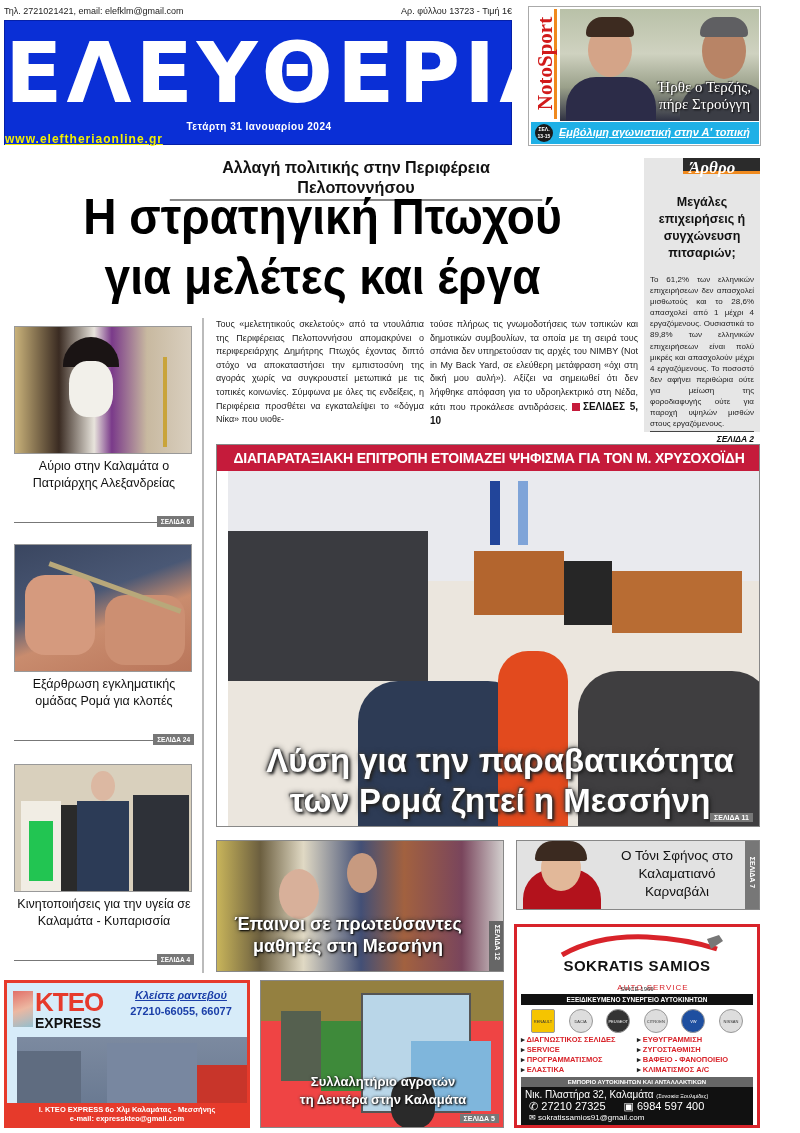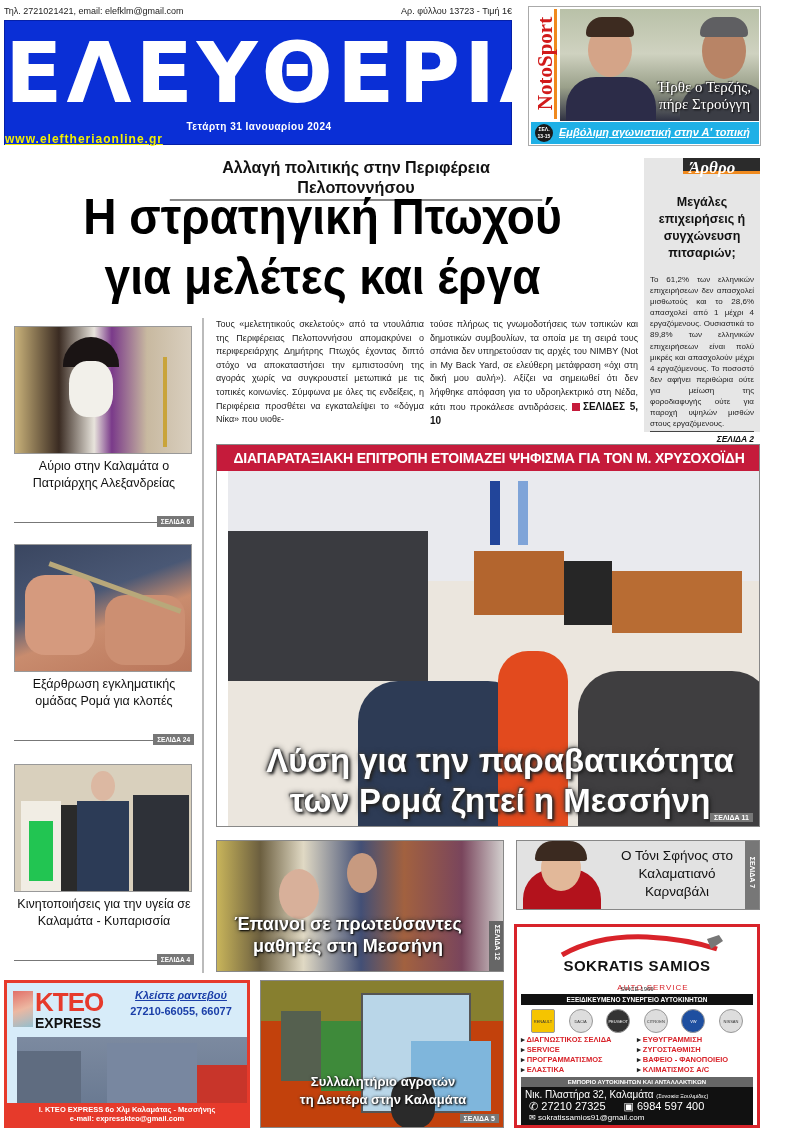--- a/index.html
+++ b/index.html
@@ -94,21 +94,21 @@
   
   .kteo { left: 4px; top: 980px; width: 246px; height: 148px; border: 3px solid #e63a2b; background: #d7ecf9; overflow: hidden; }
   .kteo .brand { position: absolute; left: 28px; top: 6px; font-weight: bold; font-size: 26px; color: #e63a2b; line-height: 26px; letter-spacing: -1px; }
   .kteo .brand2 { position: absolute; left: 28px; top: 32px; font-weight: bold; font-size: 14px; color: #111; }
   .kteo .call { position: absolute; left: 108px; top: 6px; width: 132px; text-align: center; font-style: italic; font-weight: bold; font-size: 11px; color: #1a3ea8; text-decoration: underline; }
   .kteo .phone { position: absolute; left: 108px; top: 22px; width: 132px; text-align: center; font-weight: bold; font-size: 11px; color: #1a3ea8; }
   .kteo .building { position: absolute; left: 10px; top: 54px; width: 230px; height: 66px; background: linear-gradient(180deg,#7c8aa0 0%,#6a7a92 100%); }
   .kteo .foot { position: absolute; left: 0; top: 120px; width: 240px; height: 22px; background: #e63a2b; color: #fff; font-size: 7.5px; font-weight: bold; text-align: center; line-height: 9px; padding-top: 2px; }
 
   
-  .tractor { left: 260px; top: 980px; width: 244px; height: 148px; border: 1px solid #888; overflow: hidden; background: #c2410c; }
+  .tractor { left: 260px; top: 980px; width: 244px; height: 148px; border: 1px solid #888; overflow: hidden; background: #ef4444; }
   .tractor .cap { position: absolute; left: 0; width: 244px; top: 92px; text-align: center; font-size: 13px; line-height: 18px; font-weight: bold; color: #fff; text-shadow: 1px 1px 2px #000, 0 0 3px #333; }
   .tractor .pgtag { position: absolute; right: 4px; bottom: 4px; background: #777; color: #fff; font-size: 7px; font-weight: bold; padding: 1px 4px; }
 </style>
 </head>
 <body>
 
 <div class="abs topline" style="left:4px;">Τηλ. 2721021421, email: elefklm@gmail.com</div>
 <div class="abs topline" style="left:386px;width:126px;text-align:right;">Αρ. φύλλου 13723 - Τιμή 1€</div>
 
 <div class="abs masthead">
@@ -251,21 +251,21 @@
   <div class="blackbar">ΕΞΕΙΔΙΚΕΥΜΕΝΟ ΣΥΝΕΡΓΕΙΟ ΑΥΤΟΚΙΝΗΤΩΝ</div>
   <div class="logos">
     <span style="background:#f5c400;border-radius:2px;">RENAULT</span>
     <span>DACIA</span>
     <span style="background:#333;color:#fff;">PEUGEOT</span>
     <span>CITROËN</span>
     <span style="background:#1e4fa0;color:#fff;">VW</span>
     <span>NISSAN</span>
   </div>
   <div class="services">
-    <span>ΔΙΑΓΝΩΣΤΙΚΟΣ ΣΕΛΙΔΑ</span>
+    <span>ΔΙΑΓΝΩΣΤΙΚΟΣ ΣΕΛΙΔΕΣ</span>
     <span>ΕΥΘΥΓΡΑΜΜΙΣΗ</span>
     <span>SERVICE</span>
     <span>ΖΥΓΟΣΤΑΘΜΙΣΗ</span>
     <span>ΠΡΟΓΡΑΜΜΑΤΙΣΜΟΣ</span>
     <span>ΒΑΦΕΙΟ - ΦΑΝΟΠΟΙΕΙΟ</span>
     <span>ΕΛΑΣΤΙΚΑ</span>
     <span>ΚΛΙΜΑΤΙΣΜΟΣ A/C</span>
   </div>
   <div class="graybar">ΕΜΠΟΡΙΟ ΑΥΤΟΚΙΝΗΤΩΝ ΚΑΙ ΑΝΤΑΛΛΑΚΤΙΚΩΝ</div>
   <div class="contact">

